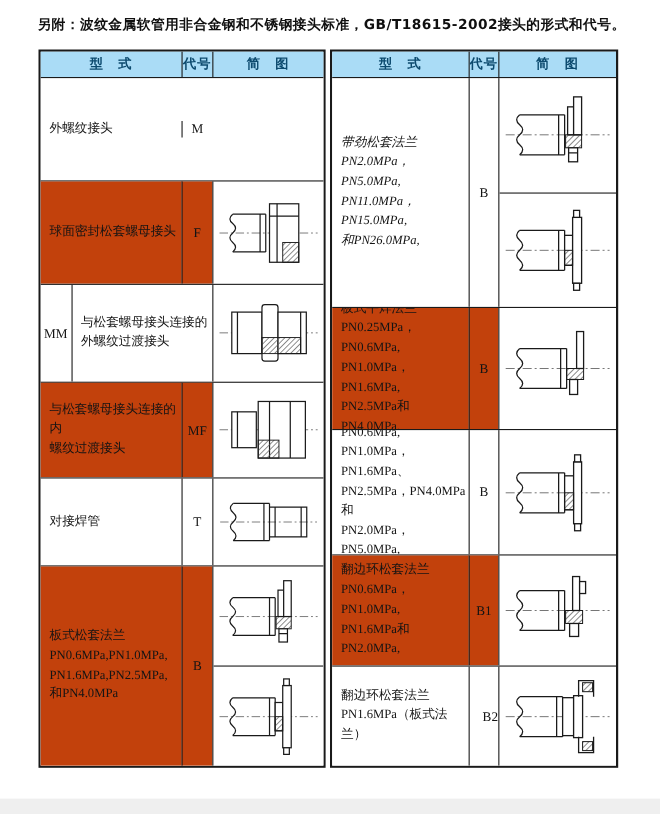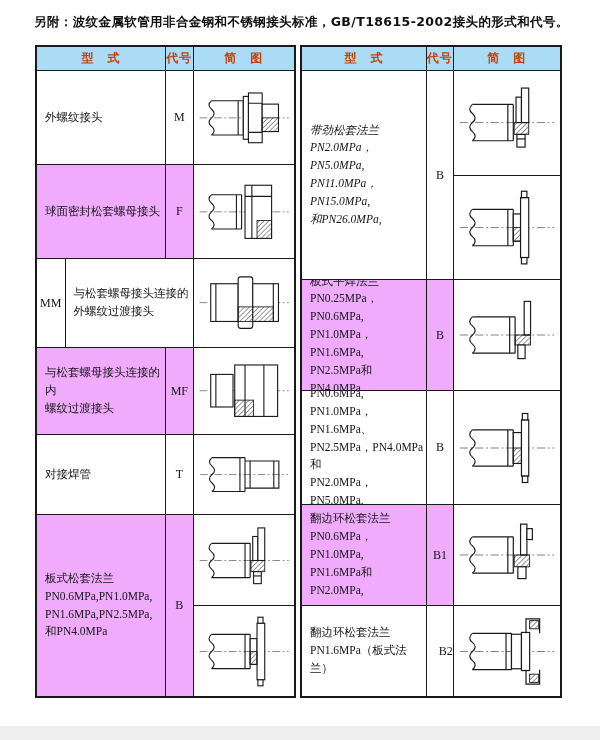--- a/index.html
+++ b/index.html
@@ -19,23 +19,23 @@
   #table-left{left:35px;width:261px;}
   #table-right{left:300px;width:262px;}
   .trow{display:flex;flex:0 0 auto;border-top:1.5px solid #1a1a1a;box-sizing:border-box;background:#fff;}
   .trow:first-child{border-top:none;}
   .hrow{background:#aadcf6;}
   .cell{
     box-sizing:border-box;border-left:1.5px solid #1a1a1a;
     display:flex;align-items:center;justify-content:center;overflow:hidden;background:transparent;
   }
   .cell:first-child{border-left:none;}
-  .hl{background:#f0abfc;}
+  .hl{background:#c2410c;}
   .hcell span{
-    font-size:12px;font-weight:bold;color:#c2410c;letter-spacing:1px;white-space:nowrap;
+    font-size:12px;font-weight:bold;color:#0c4a6e;letter-spacing:1px;white-space:nowrap;
   }
   .type-cell{justify-content:flex-start;padding:4px 3px 4px 8px;}
   .type-text{
     white-space:pre-line;font-family:"Liberation Serif","DejaVu Serif",serif;
     font-size:11.5px;line-height:1.55;color:#141414;
   }
   .code-text{font-family:"Liberation Serif","DejaVu Serif",serif;font-size:12px;color:#141414;}
   .diagram-cell{flex-direction:column;padding:0;align-items:stretch;justify-content:stretch;}
   .dsub{flex:1 1 0;display:flex;align-items:center;justify-content:center;box-sizing:border-box;overflow:hidden;}
   .dsub + .dsub{border-top:1.5px solid #1a1a1a;}
@@ -52,21 +52,21 @@
         <div class="cell hcell" style="width: 130px;">
           <span>型　式</span>
         </div>
         <div class="cell hcell" style="width: 28px;">
           <span>代号</span>
         </div>
         <div class="cell hcell" style="width: 103px;">
           <span>简　图</span>
         </div>
       </div>
-      <div class="trow" style="height: 94px;">
+      <div class="trow" style="height: 94px; align-items: center;">
         <div class="cell type-cell" style="width: 130px;">
           <span class="type-text">外螺纹接头</span>
         </div>
         <div class="cell code-cell" style="width: 28px;">
           <span class="code-text">M</span>
         </div>
         <div class="cell diagram-cell" style="width: 103px;">
           <div class="dsub">
             <svg class="diag" viewBox="0 0 110 84" preserveAspectRatio="xMidYMid meet">
               <defs>

